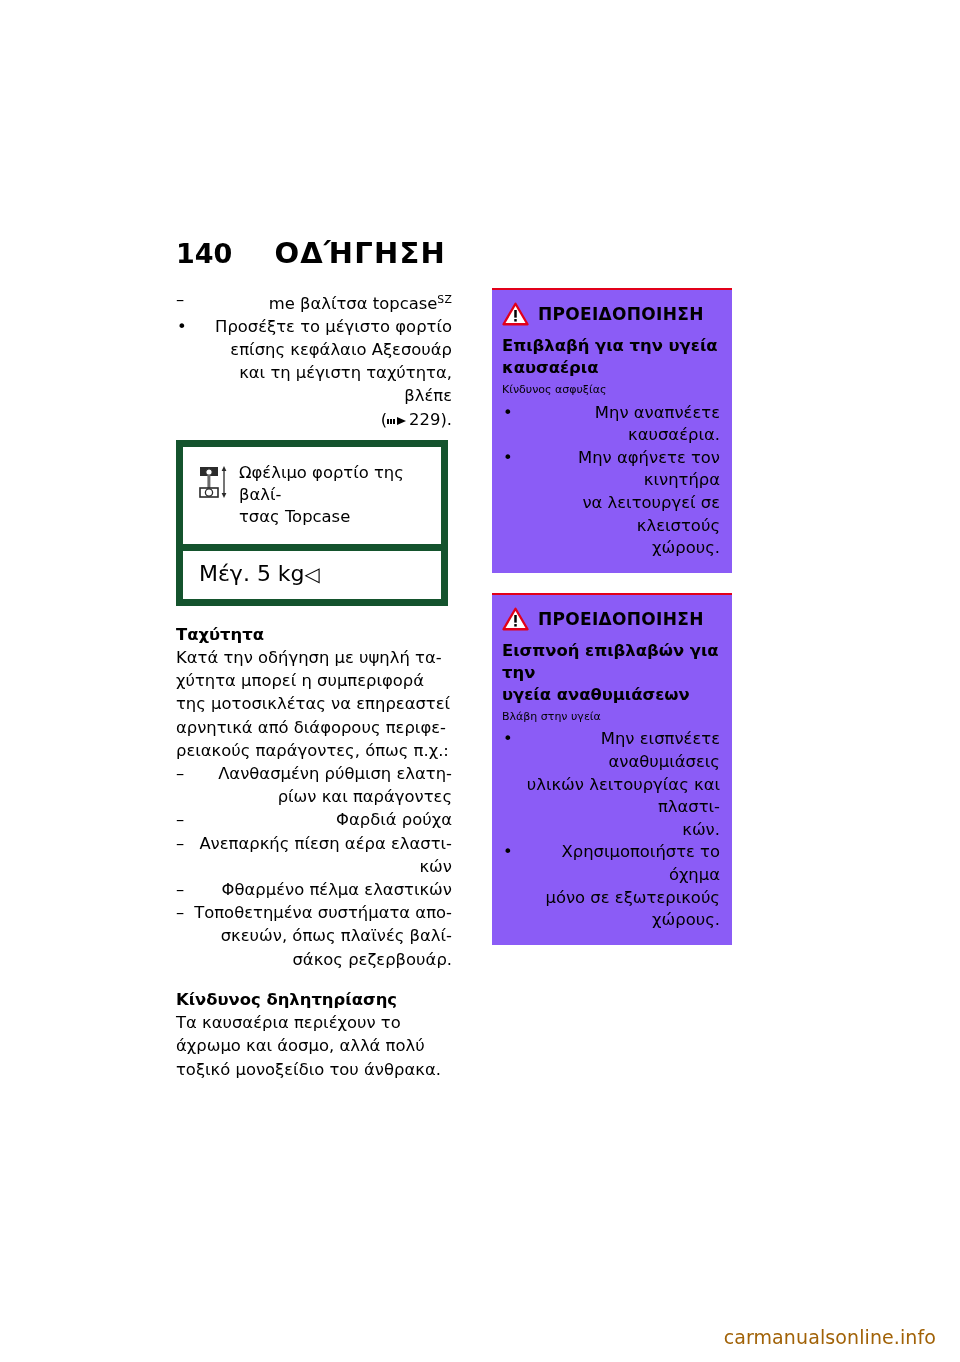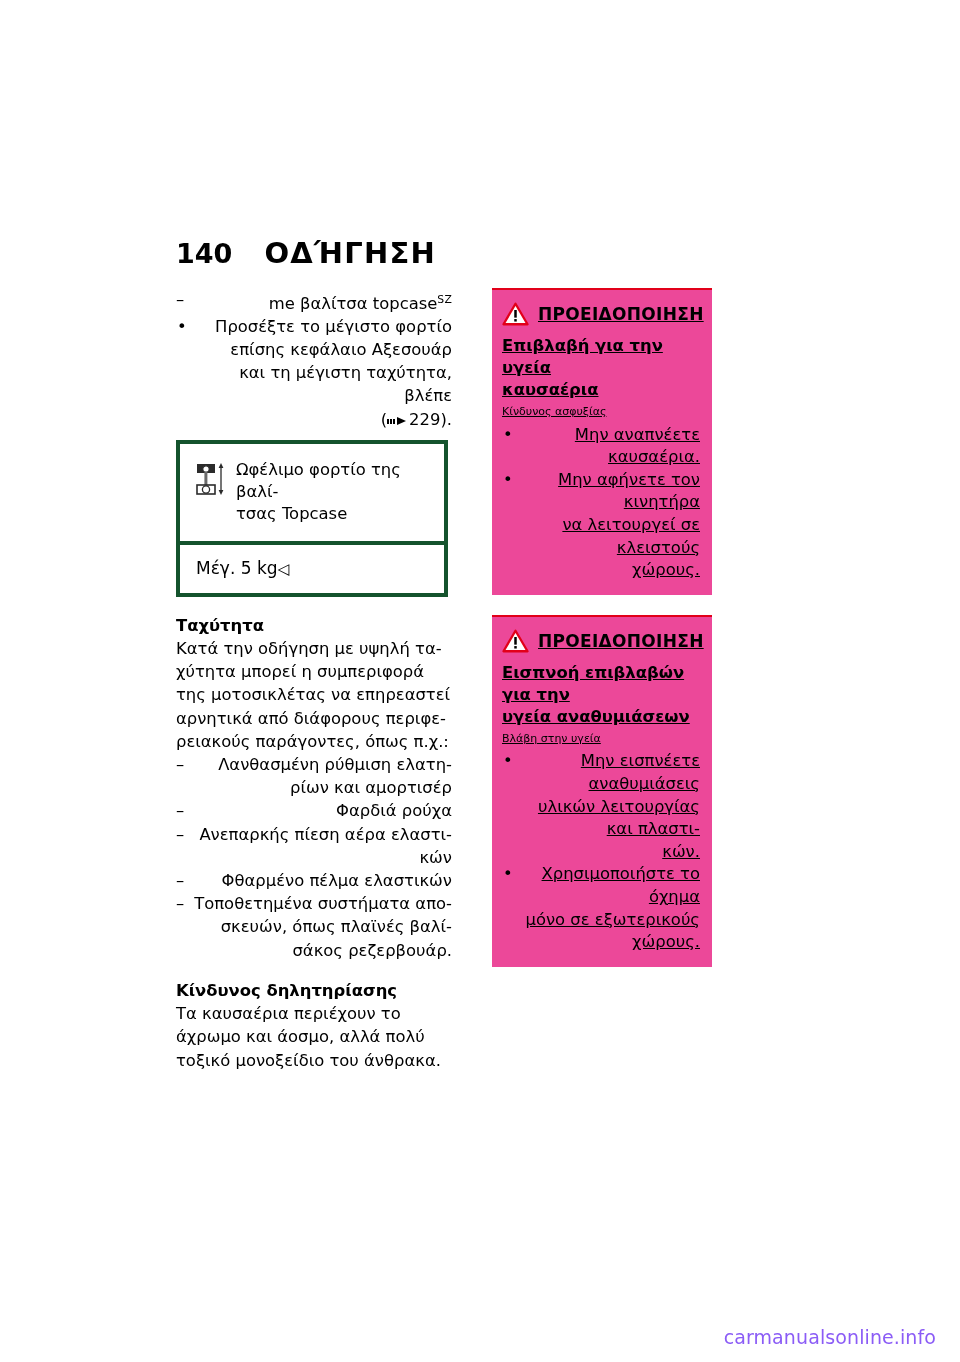--- a/index.html
+++ b/index.html
@@ -24,21 +24,21 @@
   }
 
   
   .page-header {
     position: absolute;
     left: 176px;
     top: 236px;
     width: 640px;
     display: flex;
     align-items: baseline;
-    gap: 32px;
+    gap: 42px;
   }
   .page-number {
     font-size: 27px;
     font-weight: bold;
     letter-spacing: 0px;
   }
   .page-title {
     font-size: 29px;
     font-weight: bold;
     letter-spacing: 1.2px;
@@ -135,56 +135,55 @@
 
   
   .data-table {
     margin-top: 9px;
     width: 272px;
     border: 1px solid #b9b9b9;
     border-collapse: collapse;
     background: #ffffff;
   }
   .data-table td {
-    border: 4px solid #14532d;
+    border: 7px solid #14532d;
     padding: 8px;
     vertical-align: middle;
   }
   .tbl-row1 {
     display: flex;
     align-items: flex-start;
     padding: 7px 6px 8px 6px;
   }
   .tbl-icon-cell {
     width: 40px;
     min-width: 40px;
     padding-top: 2px;
   }
   .tbl-label {
     font-size: 16.4px;
     line-height: 22px;
     padding-left: 2px;
   }
   .tbl-row2 {
     padding: 4px 8px 5px 8px;
-    font-size: 17px;
+    font-size: 22px;
     line-height: 22px;
   }
   .end-mark {
     font-size: 0.9em;
   }
 
   
   .warn-box {
-    background: #ec4899;
+    background: #8b5cf6;
     border-top: 2.5px solid #e2001a;
     padding: 12px 12px 13px 10px;
     box-sizing: border-box;
-    width: 220px;
-    text-decoration: underline;
+    width: 240px;
   }
   .warn-box + .warn-box {
     margin-top: 20px;
   }
   .warn-head {
     display: flex;
     align-items: center;
     gap: 9px;
     margin-bottom: 9px;
   }
@@ -214,21 +213,21 @@
     font-size: 16.4px;
     line-height: 22.6px;
   }
 
   
   .watermark {
     position: absolute;
     right: 24px;
     bottom: 14px;
     font-size: 19px;
-    color: #8b5cf6;
+    color: #a16207;
     letter-spacing: 0.1px;
   }
 </style>
 </head>
 <body>
 
 <div class="page">
 
   <div class="page-header">
     <span class="page-number">140</span>
@@ -289,21 +288,21 @@
       <span>Κατά την οδήγηση με υψηλή τα-</span><br>
       <span>χύτητα μπορεί η συμπεριφορά</span><br>
       <span>της μοτοσικλέτας να επηρεαστεί</span><br>
       <span>αρνητικά από διάφορους περιφε-</span><br>
       <span>ρειακούς παράγοντες, όπως π.χ.:</span>
     </p>
 
     <ul class="dash-list">
       <li>
         <div>Λανθασμένη ρύθμιση ελατη-</div>
-        <div>ρίων και αμορτισέρ</div>
+        <div>ρίων και παράγοντες</div>
       </li>
       <li>
         <div>Φαρδιά ρούχα</div>
       </li>
       <li>
         <div>Ανεπαρκής πίεση αέρα ελαστι-</div>
         <div>κών</div>
       </li>
       <li>
         <div>Φθαρμένο πέλμα ελαστικών</div>

